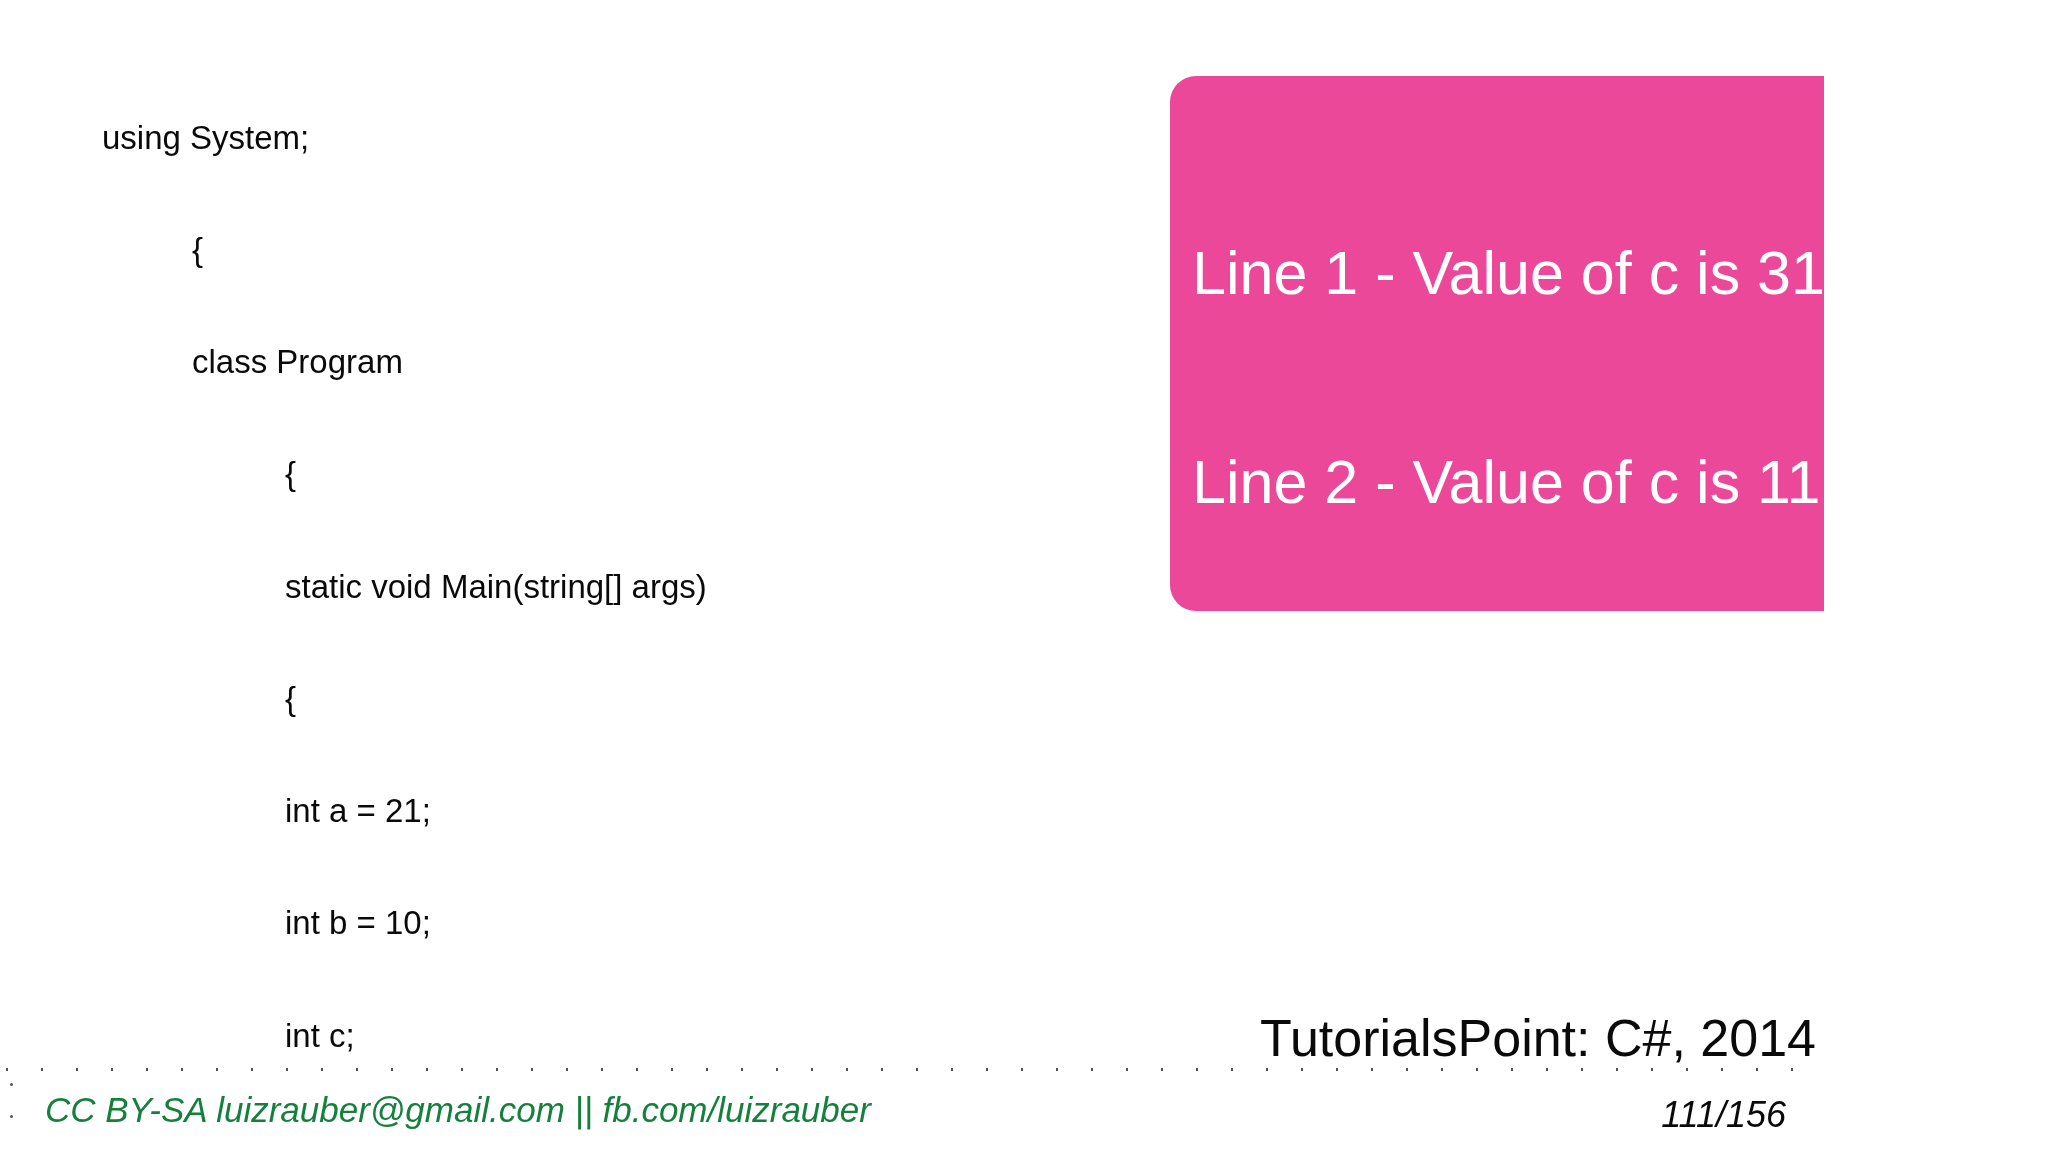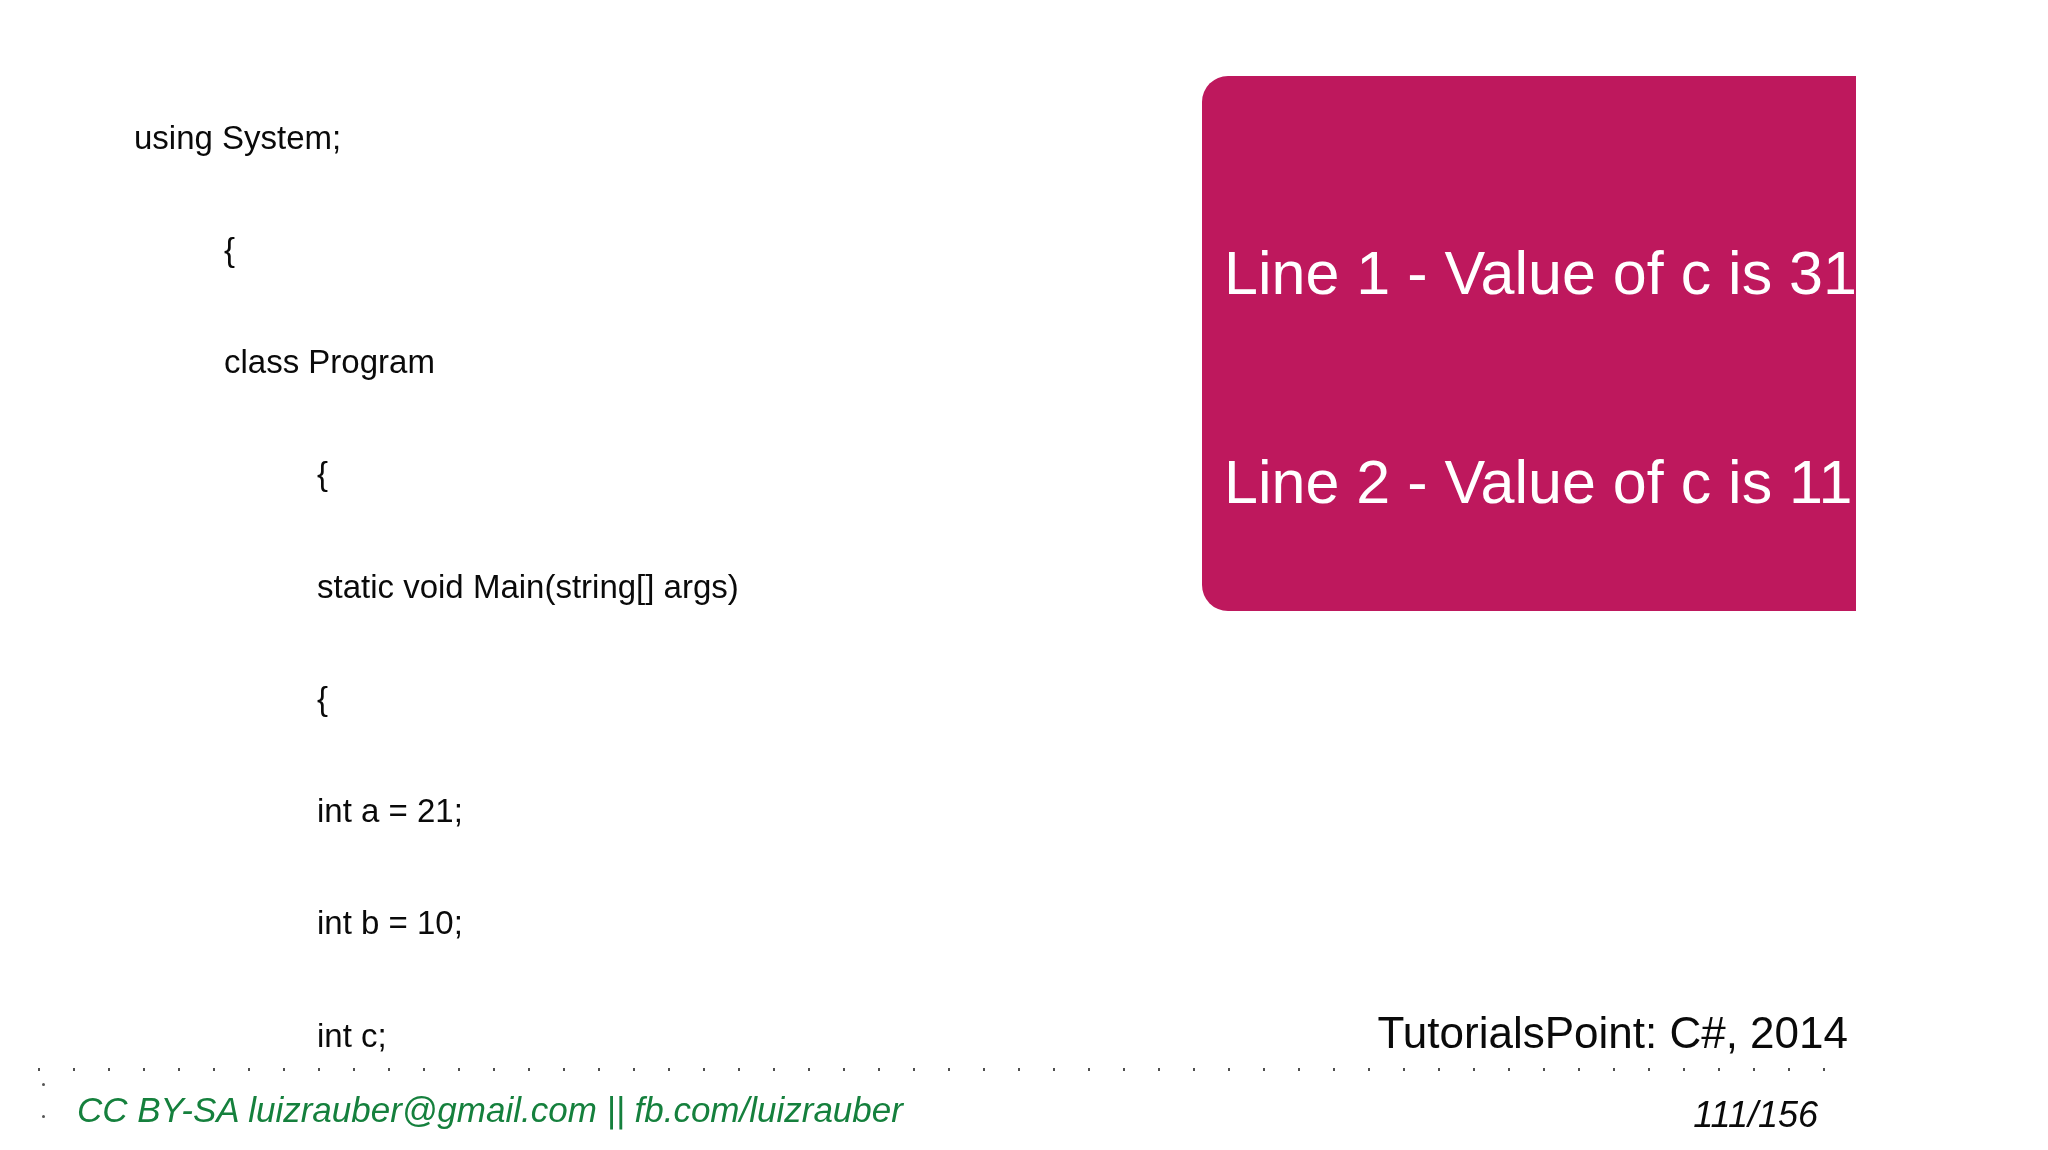--- a/index.html
+++ b/index.html
@@ -4,21 +4,20 @@
 <style>
   html, body { margin: 0; padding: 0; background: #ffffff; }
   .slide {
     position: relative;
     width: 1824px;
     height: 1150px;
     background: #ffffff;
     overflow: hidden;
     font-family: "Liberation Sans", sans-serif;
     color: #0a0a0a;
-    margin-left: 32px;
   }
   
   .code-block {
     position: absolute;
     left: 0;
     top: 44px;
     font-size: 33px;
     line-height: 37.4px;
     color: #0a0a0a;
     white-space: pre;
@@ -27,34 +26,34 @@
   .code-line.i1 { padding-left: 192px; }
   .code-line.i2 { padding-left: 285px; }
   
   .console-box {
     position: absolute;
     left: 1170px;
     top: 76px;
     width: 803px;
     height: 535px;
     box-sizing: border-box;
-    background: #be185d;
+    background: #ec4899;
     color: #ffffff;
     padding: 24px 10px 0 22px;
     font-size: 61px;
     line-height: 69.6px;
     white-space: pre;
     border-radius: 26px;
   }
   
   .source-caption {
     position: absolute;
     top: 1008px;
     right: 8px;
-    font-size: 44px;
+    font-size: 52px;
     color: #0a0a0a;
     white-space: pre;
   }
   .dotted-separator {
     position: absolute;
     left: 6px;
     top: 1068px;
     width: 2042px;
     height: 3px;
     background: repeating-linear-gradient(to right, #505050 0 2px, transparent 2px 35px);

